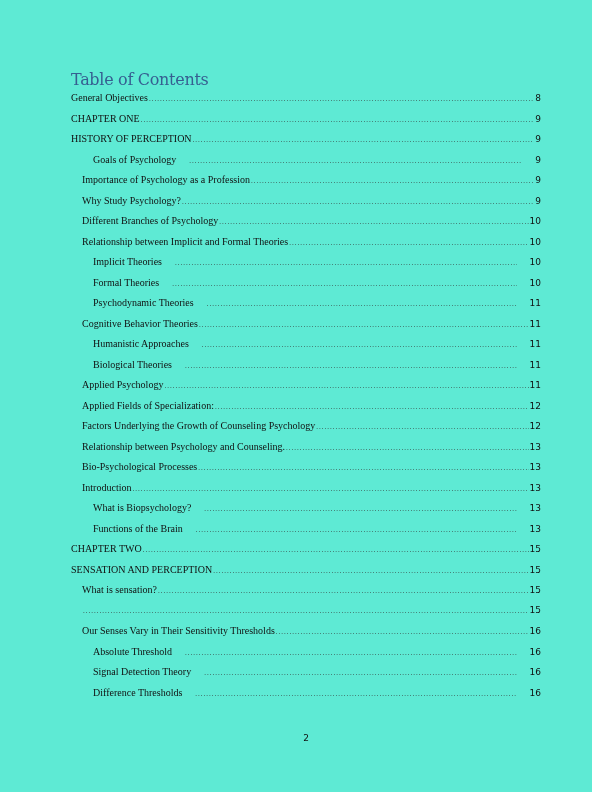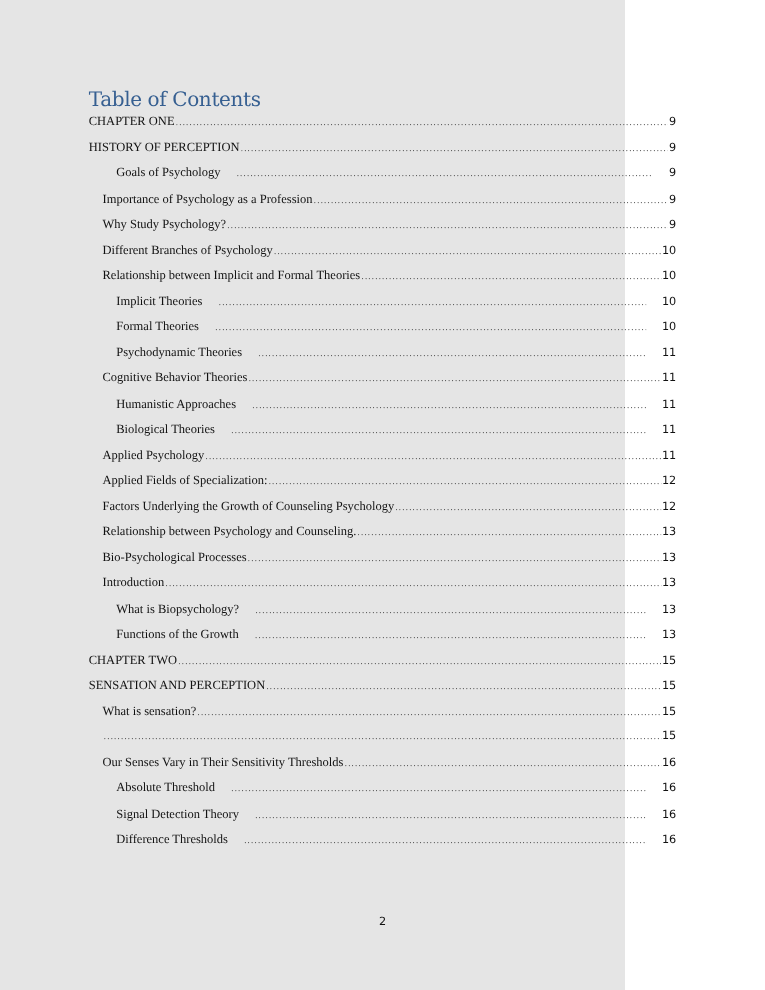--- a/index.html
+++ b/index.html
@@ -1,17 +1,17 @@
 <!DOCTYPE html>
 <html><head>
 <meta charset="utf-8">
 <style>
   html, body { margin: 0; padding: 0; background: #ffffff; }
   body { width: 612px; height: 792px; position: relative; overflow: hidden; }
-  .page { position: absolute; left: 0; top: 0; width: 500px; height: 792px; background: #e5e5e5; }
+  .page { position: absolute; left: 0; top: 0; width: 592px; height: 792px; background: #5eead4; }
   .toc-title {
     position: absolute; left: 71px; top: 70px;
     font-family: "DejaVu Serif", serif; font-size: 16px; color: #365f91;
     letter-spacing: -0.3px;
   }
   .toc { position: absolute; left: 71px; top: 92px; width: 470px; }
   .toc-row {
     display: flex; align-items: baseline; height: 20.5px;
     font-family: "Liberation Serif", serif; font-size: 10px; color: #111;
   }
@@ -31,20 +31,25 @@
     position: absolute; left: 0; width: 612px; top: 733px; text-align: center;
     font-family: "DejaVu Sans", sans-serif; font-size: 9px; color: #111;
   }
 </style>
 </head>
 <body>
 
 <div class="page">
   <div class="toc-title">Table of Contents</div>
   <div class="toc" id="toc">
+      <div class="toc-row lvl0">
+        <span class="label">General Objectives</span>
+        <span class="leader"></span>
+        <span class="pg">8</span>
+      </div>
       <div class="toc-row lvl0">
         <span class="label">CHAPTER ONE</span>
         <span class="leader"></span>
         <span class="pg">9</span>
       </div>
       <div class="toc-row lvl0">
         <span class="label">HISTORY OF PERCEPTION</span>
         <span class="leader"></span>
         <span class="pg">9</span>
       </div>
@@ -132,21 +137,21 @@
         <span class="label">Introduction</span>
         <span class="leader"></span>
         <span class="pg">13</span>
       </div>
       <div class="toc-row lvl2">
         <span class="label">What is Biopsychology?</span>
         <span class="leader"></span>
         <span class="pg">13</span>
       </div>
       <div class="toc-row lvl2">
-        <span class="label">Functions of the Growth</span>
+        <span class="label">Functions of the Brain</span>
         <span class="leader"></span>
         <span class="pg">13</span>
       </div>
       <div class="toc-row lvl0">
         <span class="label">CHAPTER TWO</span>
         <span class="leader"></span>
         <span class="pg">15</span>
       </div>
       <div class="toc-row lvl0">
         <span class="label">SENSATION AND PERCEPTION</span>

